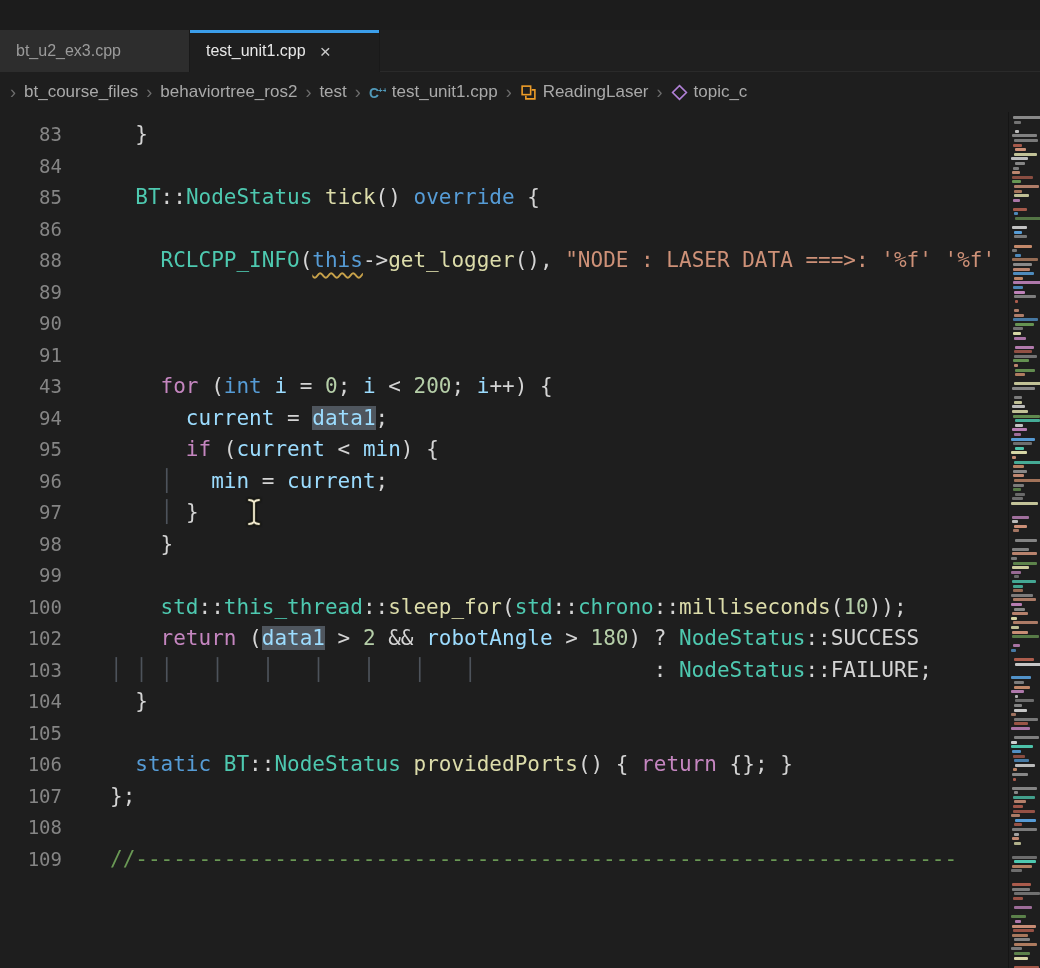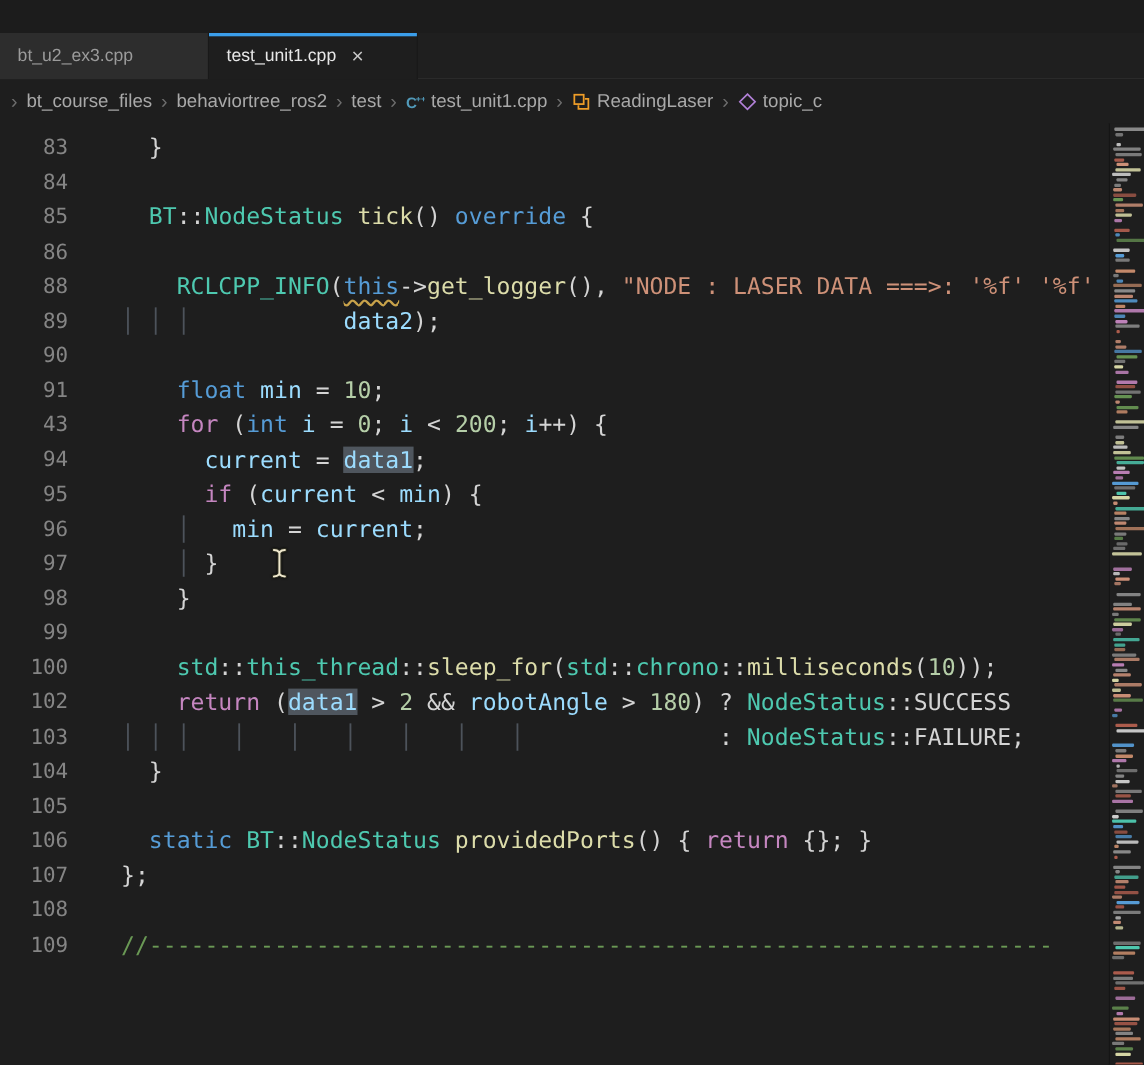--- a/index.html
+++ b/index.html
@@ -139,29 +139,27 @@
         <div class="code-line">
           <span class="gutter">86</span>
           <span class="content"></span>
         </div>
         <div class="code-line">
           <span class="gutter">88</span>
           <span class="content"><span class="tok-p">    </span><span class="tok-type">RCLCPP_INFO</span><span class="tok-p">(</span><span class="tok-this">this</span><span class="tok-p">-&gt;</span><span class="tok-fn">get_logger</span><span class="tok-p">(), </span><span class="tok-str">"NODE : LASER DATA ===&gt;: '%f' '%f'</span></span>
         </div>
         <div class="code-line">
           <span class="gutter">89</span>
-          <span class="content"><span class="tok-guide">│ │ │</span><span class="tok-p">           </span><span class="tok-var">data2</span><span class="tok-p">);</span></span>
         </div>
         <div class="code-line">
           <span class="gutter">90</span>
           <span class="content"></span>
         </div>
         <div class="code-line">
           <span class="gutter">91</span>
-          <span class="content"><span class="tok-p">    </span><span class="tok-kw">float</span><span class="tok-p"> </span><span class="tok-var">min</span><span class="tok-p"> = </span><span class="tok-num">10</span><span class="tok-p">;</span></span>
         </div>
         <div class="code-line">
           <span class="gutter">43</span>
           <span class="content"><span class="tok-p">    </span><span class="tok-ctrl">for</span><span class="tok-p"> (</span><span class="tok-kw">int</span><span class="tok-p"> </span><span class="tok-var">i</span><span class="tok-p"> = </span><span class="tok-num">0</span><span class="tok-p">; </span><span class="tok-var">i</span><span class="tok-p"> &lt; </span><span class="tok-num">200</span><span class="tok-p">; </span><span class="tok-var">i</span><span class="tok-p">++) {</span></span>
         </div>
         <div class="code-line">
           <span class="gutter">94</span>
           <span class="content"><span class="tok-p">      </span><span class="tok-var">current</span><span class="tok-p"> = </span><span class="tok-hl">data1</span><span class="tok-p">;</span></span>
         </div>
         <div class="code-line">

